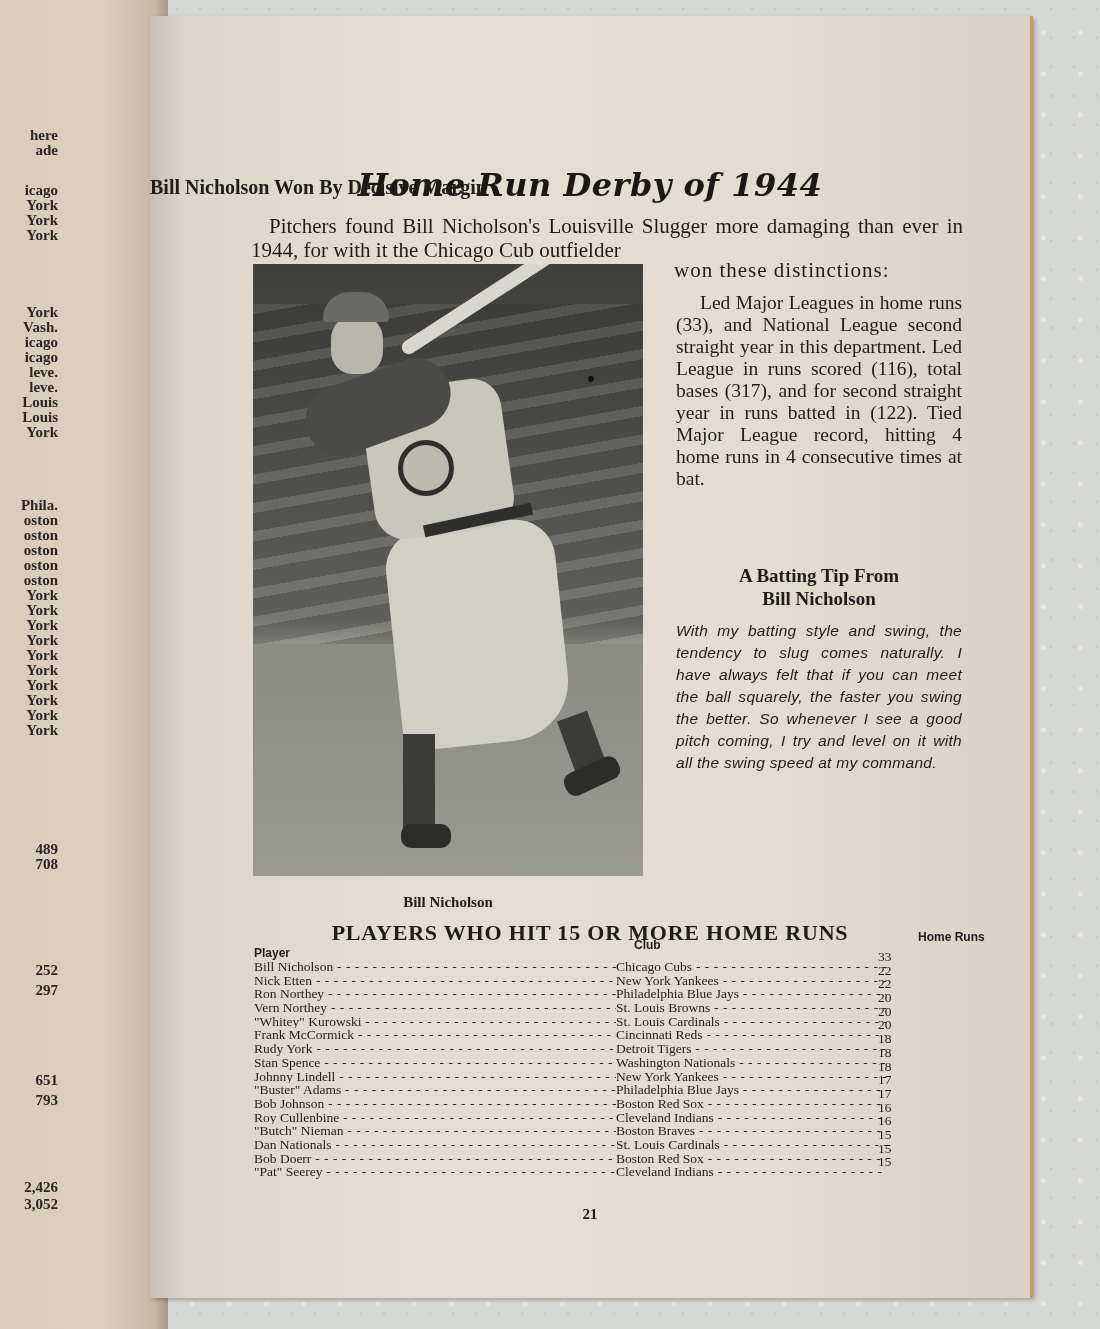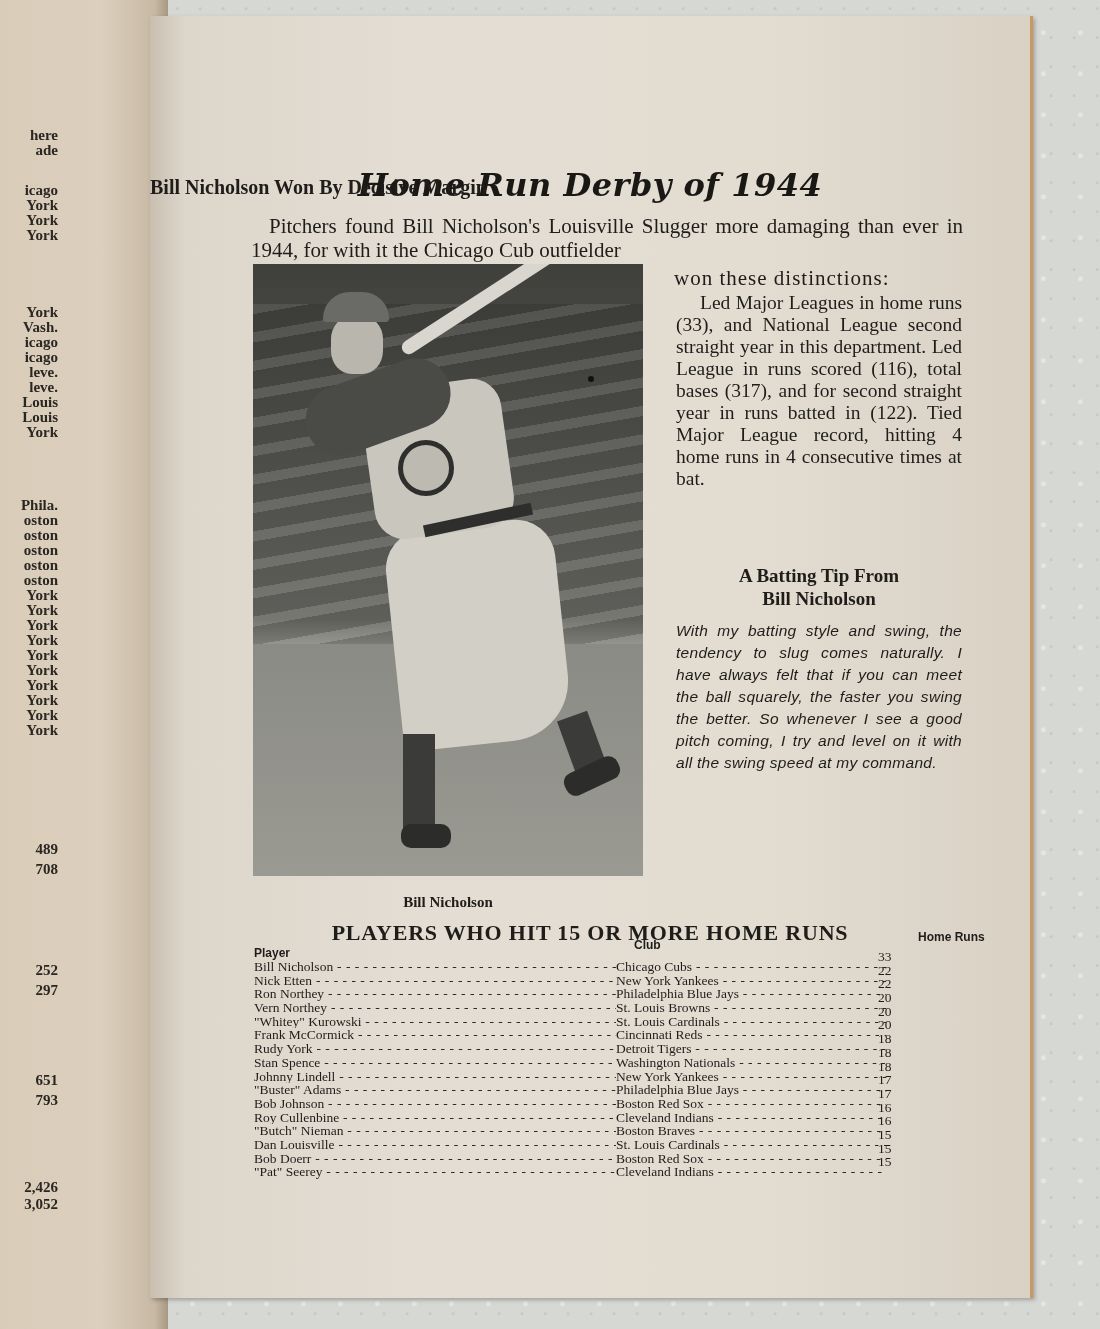--- a/index.html
+++ b/index.html
@@ -38,21 +38,21 @@
   .subtitle {
     position: absolute; left: 0; width: 880px; top: 160px; text-align: left;
     font-family: "Liberation Serif", serif; font-weight: bold; font-size: 20px;
   }
   .intro {
     position: absolute; left: 101px; top: 198px; width: 712px;
     font-family: "Liberation Serif", serif; font-size: 21px; line-height: 24px;
     text-align: justify; text-indent: 18px;
   }
   .intro-tail {
-    position: absolute; left: 524px; top: 250px; font-family: "Liberation Serif", serif;
+    position: absolute; left: 524px; top: 242px; font-family: "Liberation Serif", serif;
     font-size: 21px; letter-spacing: 1px;
   }
   .photo {
     position: absolute; left: 103px; top: 248px; width: 390px; height: 612px;
     background:
       radial-gradient(ellipse 60px 30px at 195px 250px, #5a5a57 0 40%, transparent 70%),
       linear-gradient(180deg, #3f3f3c 0%, #555551 30%, #6b6b66 58%, #8b8b85 62%, #9a9a93 100%);
     overflow: hidden;
   }
   .photo .stands { position:absolute; left:0; right:0; top:40px; height:340px;
@@ -150,21 +150,21 @@
     <div>York</div>
     <div>York</div>
     <div>York</div>
     <div>York</div>
     <div>York</div>
     <div>York</div>
     <div>York</div>
   </div>
   <div class="left-col" style="top:842px">
     <div>489</div>
-    <div style="margin-top:5px">708</div>
+    <div style="">708</div>
   </div>
   <div class="left-col" style="top:963px">
     <div>252</div>
     <div style="margin-top:5px">297</div>
   </div>
   <div class="left-col" style="top:1073px">
     <div>651</div>
     <div style="margin-top:5px">793</div>
   </div>
   <div class="left-col" style="top:1180px">
@@ -271,29 +271,30 @@
         <span class="player">Roy Cullenbine</span>
         <span class="club">Cleveland Indians</span>
         <span class="hr">16</span>
       </div>
     <div class="row">
         <span class="player">"Butch" Nieman</span>
         <span class="club">Boston Braves</span>
         <span class="hr">16</span>
       </div>
     <div class="row">
-        <span class="player">Dan Louisville</span>
+        <span class="player">Dan Nationals</span>
         <span class="club">St. Louis Cardinals</span>
         <span class="hr">15</span>
       </div>
     <div class="row">
         <span class="player">Bob Doerr</span>
         <span class="club">Boston Red Sox</span>
         <span class="hr">15</span>
       </div>
     <div class="row">
         <span class="player">"Pat" Seerey</span>
         <span class="club">Cleveland Indians</span>
         <span class="hr">15</span>
       </div>
   </div>
 
+  <div class="page-num">21</div>
 </div>
 
 </body></html>

